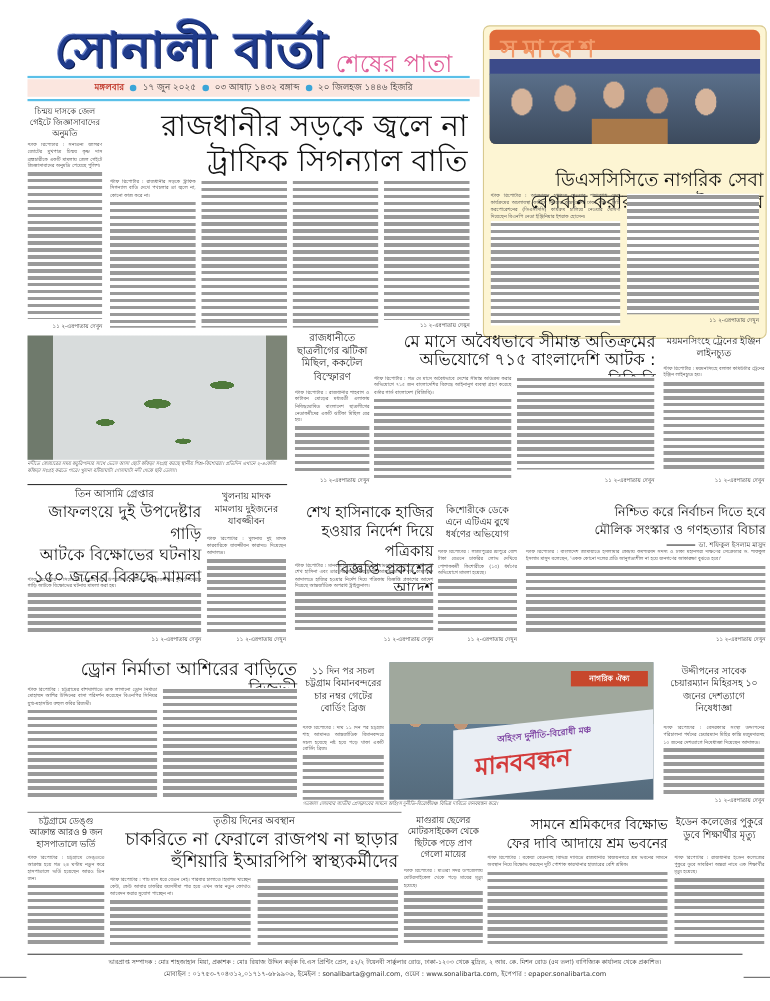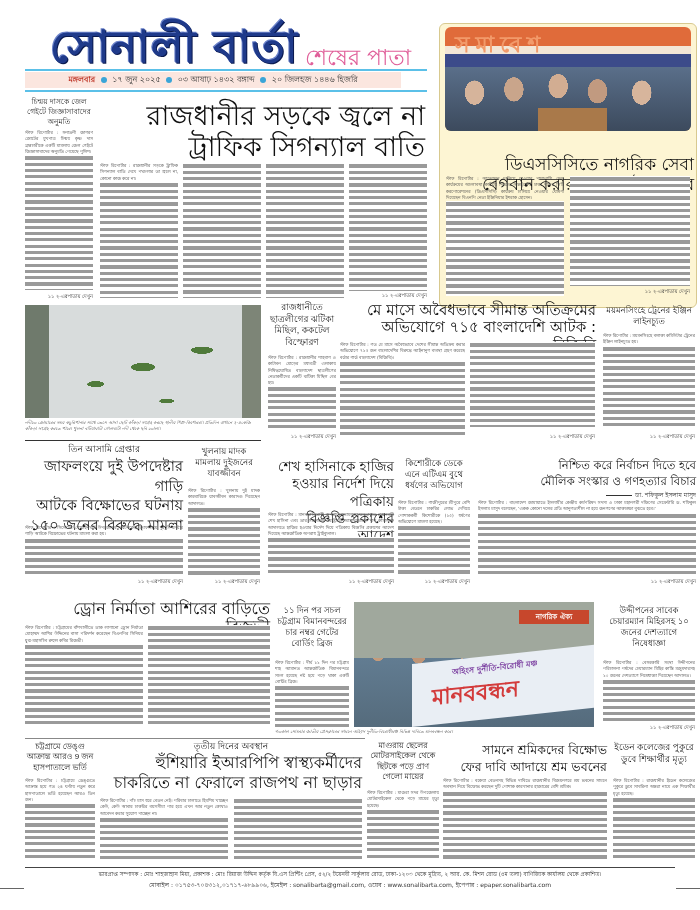--- a/index.html
+++ b/index.html
@@ -3,21 +3,21 @@
 <meta charset="utf-8">
 <style>
   * { box-sizing: border-box; margin: 0; padding: 0; }
   html, body { width: 700px; height: 910px; background: #fff; overflow: hidden; }
   body { font-family: "DejaVu Sans", sans-serif; color: #222; position: relative; }
   .abs { position: absolute; }
   .masthead-logo { left: 50px; top: 22px; font-family: "DejaVu Serif", serif; font-size: 44px; font-weight: bold; color: #1f3a8a; letter-spacing: 1px;
     text-shadow: 1px 1px 0 #0b1a4e, -1px -1px 0 #6b82c9; line-height: 50px; }
   .section-label { left: 305px; top: 40px; font-size: 22px; color: #e0609a; font-family: "DejaVu Sans", sans-serif; }
   .date-rule-top { left: 25px; top: 69px; width: 402px; height: 2px; background: #5bc0e8; }
-  .date-bar { left: 25px; top: 72px; width: 376px; height: 16px; background: #fbe6df; font-size: 8px; text-align: center; line-height: 16px; color: #333; }
+  .date-bar { left: 25px; top: 72px; width: 411px; height: 16px; background: #fbe6df; font-size: 8px; text-align: center; line-height: 16px; color: #333; }
   .date-bar .day { color: #c0392b; font-weight: bold; }
   .date-bar .dot { display: inline-block; width: 6px; height: 6px; border-radius: 50%; background: #3aa5d8; margin: 0 3px; vertical-align: middle; }
   .date-rule-bot { left: 25px; top: 90px; width: 402px; height: 2px; background: #5bc0e8; }
 
   .headline { font-family: "DejaVu Sans", sans-serif; color: #111; text-align: right; line-height: 1.15; }
   .subhead { font-family: Liberation Sans, sans-serif; color: #222; text-align: center; line-height: 1.3; }
   .body-text { font-size: 4.3px; line-height: 6.3px; color: #444; text-align: justify; overflow: hidden; }
   .body-text .filler { display: block; height: 100%;
     background: repeating-linear-gradient(#fff 0px, #fff 1.4px, #9a9a9a 1.4px, #9a9a9a 4.6px, #fff 4.6px, #fff 6.3px); }
   .jump { font-size: 5px; color: #333; text-align: right; }
@@ -227,22 +227,22 @@
 
 <div class="abs hr" style="left:25px;top:738px;width:340px;background:#888;"></div>
 
 <div class="abs subhead" style="left:25px;top:742px;width:70px;font-size:8px;">চট্টগ্রামে ডেঙ্গু আক্রান্ত আরও 9 জন হাসপাতালে ভর্তি</div>
 <div class="abs body-text" style="left:25px;top:778px;width:70px;height:82px;">
   <span>স্টাফ রিপোর্টার : চট্টগ্রামে ডেঙ্গুতে আক্রান্ত হয়ে গত ২৪ ঘণ্টায় নতুন করে হাসপাতালে ভর্তি হয়েছেন আরও তিন জন।</span>
 <span class="filler"></span></div>
 
 <div class="abs subhead" style="left:100px;top:741px;width:262px;font-size:9px;">তৃতীয় দিনের অবস্থান</div>
 <div class="abs headline" style="left:100px;top:753px;width:262px;font-size:16px;line-height:1.25;">
+  <div>চাকরিতে না ফেরালে রাজপথ না ছাড়ার</div>
   <div>হুঁশিয়ারি ইআরপিপি স্বাস্থ্যকর্মীদের</div>
-  <div>চাকরিতে না ফেরালে রাজপথ না ছাড়ার</div>
 </div>
 <div class="abs body-text" style="left:100px;top:798px;width:128px;height:62px;">
   <span>স্টাফ রিপোর্টার : পাঁচ মাস ধরে বেতন নেই। পরিবার চালাতে হিমশিম খাচ্ছেন কেউ, কেউ আবার চাকরির বয়সসীমা পার হয়ে এখন আর নতুন কোথাও আবেদন করার সুযোগ পাচ্ছেন না।</span>
 <span class="filler"></span></div>
 <div class="abs body-text" style="left:234px;top:798px;width:128px;height:62px;">
     <span class="filler"></span>
   </div>
 
 <div class="abs subhead" style="left:367px;top:741px;width:72px;font-size:8px;">মাগুরায় ছেলের মোটরসাইকেল থেকে ছিটকে পড়ে প্রাণ গেলো মায়ের</div>
 <div class="abs body-text" style="left:367px;top:790px;width:72px;height:70px;">

